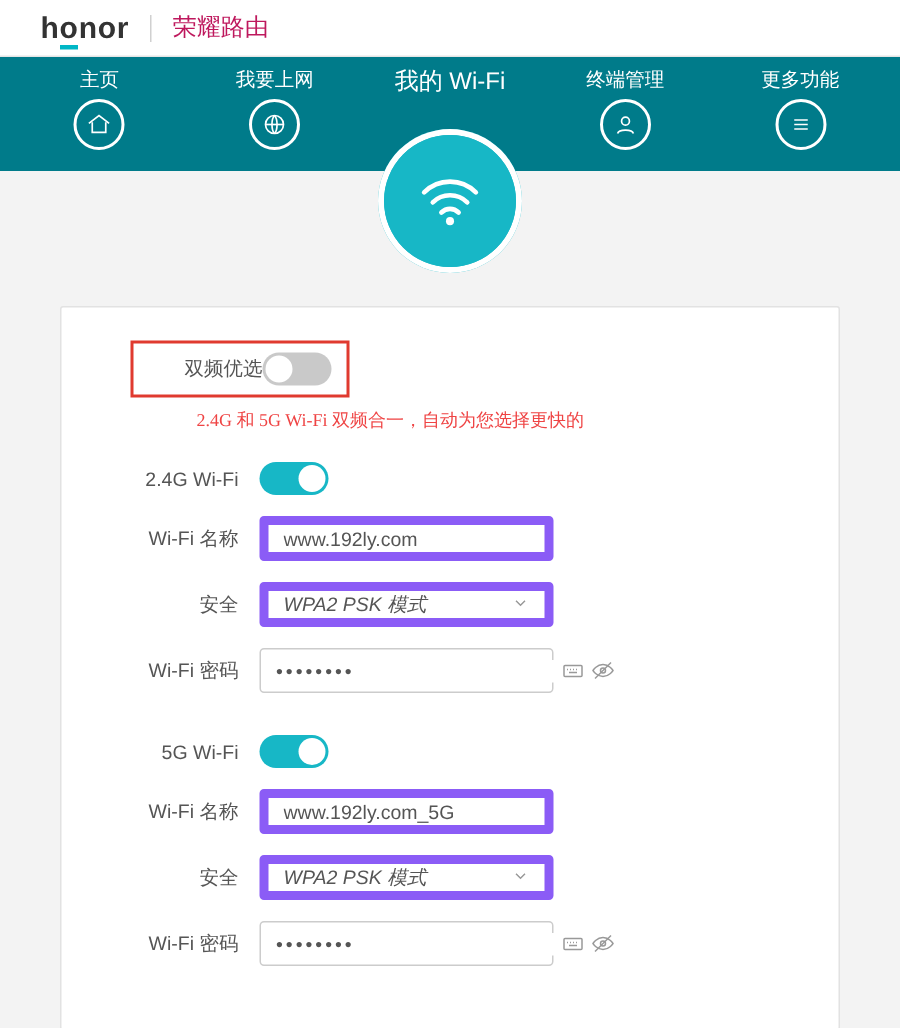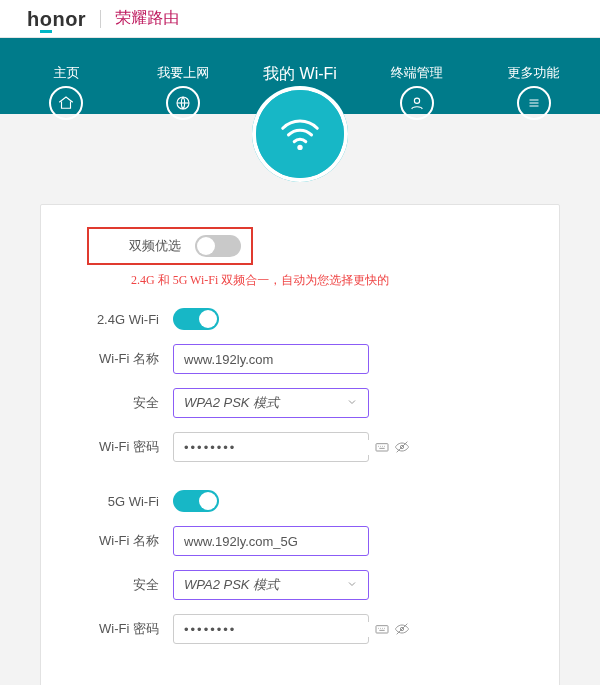--- a/index.html
+++ b/index.html
@@ -39,21 +39,21 @@
     height: 76px;
     display: flex;
     justify-content: space-between;
     padding: 0 8px;
     position: relative;
   }
   .nav-item {
     flex: 1;
     text-align: center;
     color: #fff;
-    padding-top: 26px;
+    padding-top: 6px;
     cursor: pointer;
     font-size: 13px;
   }
   .nav-item .label { display:block; margin-bottom:4px; }
   .nav-icon-ring {
     width: 34px; height:34px;
     border: 2px solid #fff;
     border-radius: 50%;
     margin: 0 auto;
     display:flex; align-items:center; justify-content:center;
@@ -123,33 +123,33 @@
   .toggle.off .knob{ left:2px; }
   .toggle.on { background:#17b7c6; }
   .toggle.on .knob{ right:2px; }
   
   .highlight {
     border:2px solid #e03a2f;
     padding:6px 10px 6px 0;
     display:inline-flex;
     align-items:center;
   }
-  .highlight .hl-lab{ width:106px; text-align:right; padding-right:14px; }
+  .highlight .hl-lab{ width:86px; text-align:right; }
   .desc {
     margin: 6px 0 18px 44px;
     color:#ef4444;
     font-size:12px;
     line-height:1.6;
     font-family:Liberation Serif, serif;
   }
   
   .txt, .sel {
     width:196px;
     height:30px;
-    border:1px solid #8b5cf6;
+    border:6px solid #8b5cf6;
     border-radius:3px;
     padding:0 10px;
     font-size:13px;
     color:#555;
     background:#fff;
   }
   .sel {
     display:flex; align-items:center; justify-content:space-between;
     cursor:pointer;
     font-style:italic;

